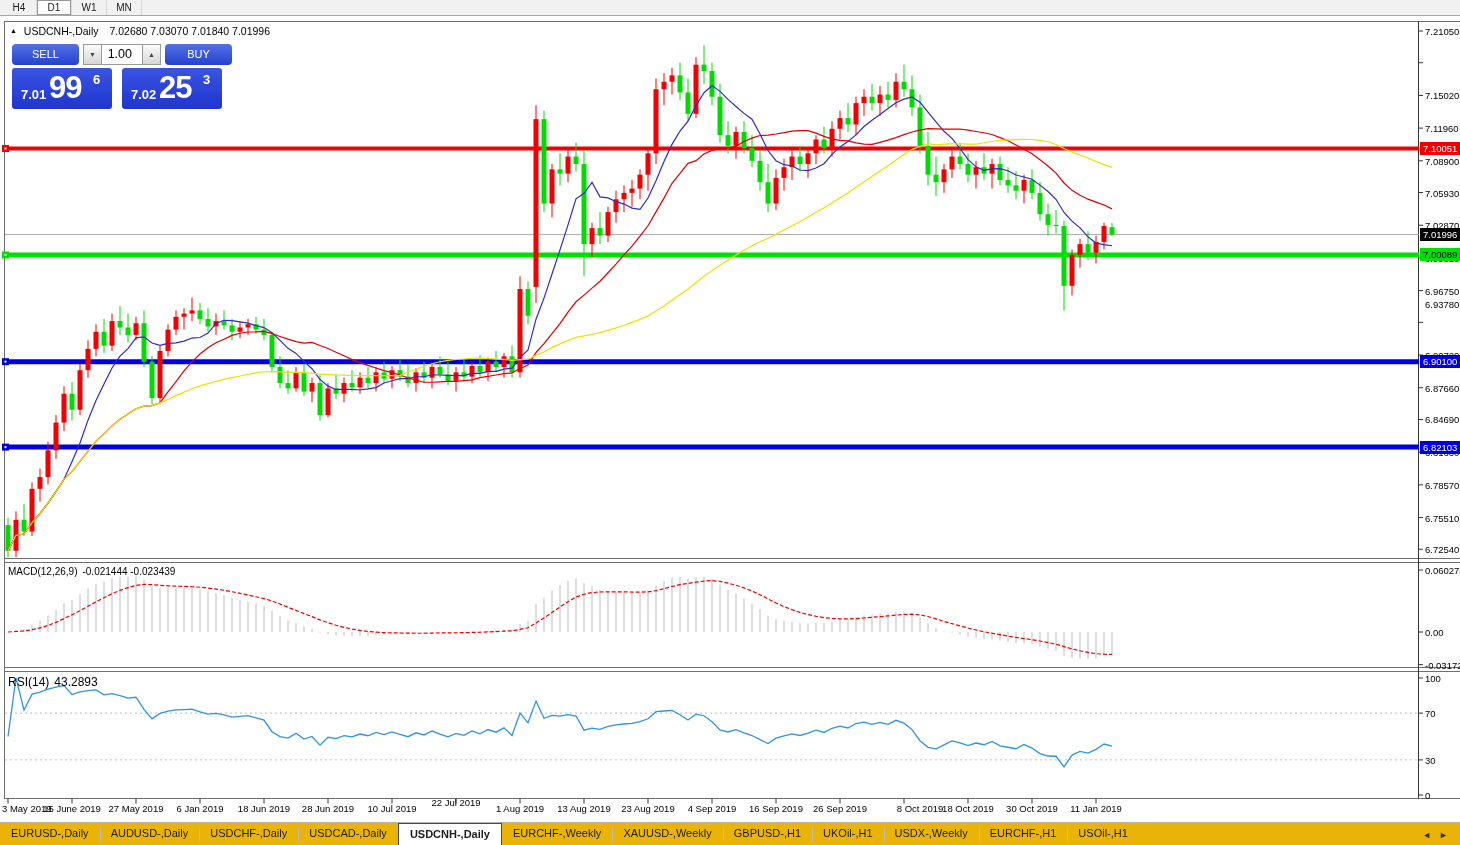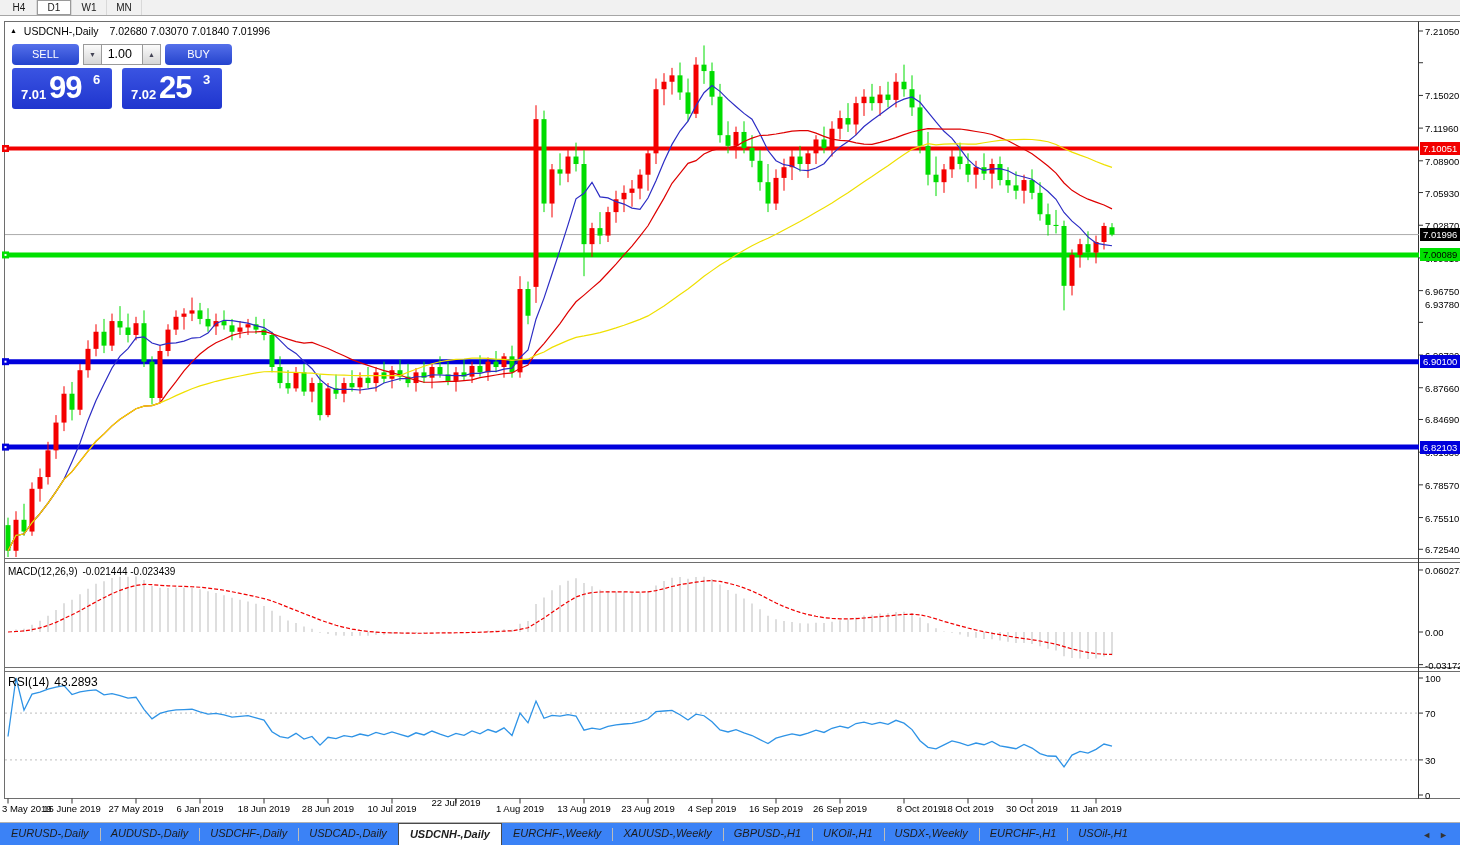--- a/index.html
+++ b/index.html
@@ -37,22 +37,22 @@
   .tp-vol{flex:1;background:#fff;border-top:1px solid #9a9a9a;border-bottom:1px solid #9a9a9a;
     font-size:12.5px;color:#000;text-align:right;padding-right:10px;line-height:19px;}
   .tp-row2{display:flex;margin-top:3px;}
   .pbox{width:100px;height:41px;background:linear-gradient(#3a54e2,#1f35ce);border-radius:3px;
     color:#fff;position:relative;cursor:pointer;}
   .pbox.buy{margin-left:10px;}
   .pbox .small{position:absolute;left:9px;bottom:7px;font-size:13px;font-weight:bold;}
   .pbox .big{position:absolute;left:37px;top:2px;font-size:31px;font-weight:bold;letter-spacing:-1px;}
   .pbox .sup{position:absolute;left:81px;top:4px;font-size:13px;font-weight:bold;}
   
-  #tabbar{position:absolute;left:0;right:0;top:822px;height:23px;background:#3b82f6;
-    border-top:1px solid #b2b2b2;display:flex;align-items:stretch;z-index:6;font-size:11px;color:#1c1c1c;font-style:italic;}
+  #tabbar{position:absolute;left:0;right:0;top:822px;height:23px;background:#eab308;
+    border-top:1px solid #b2b2b2;display:flex;align-items:stretch;z-index:6;font-size:11px;color:#1c1c1c;}
   .tab{padding:0 11px;line-height:21px;position:relative;cursor:pointer;white-space:nowrap;}
   .tab:not(.active)+.tab:not(.active)::before{content:"";position:absolute;left:0;top:5px;bottom:5px;
     width:1px;background:#bcbcbc;}
   .tab.active{background:#ffffff;border:1px solid #4a4a4a;border-bottom:none;font-weight:bold;z-index:2;}
   #tabnav{margin-left:auto;display:flex;align-items:center;padding-right:12px;color:#333;}
   #tabnav span{font-size:9px;margin-left:8px;cursor:pointer;}
 </style>
 </head>
 <body>
 

